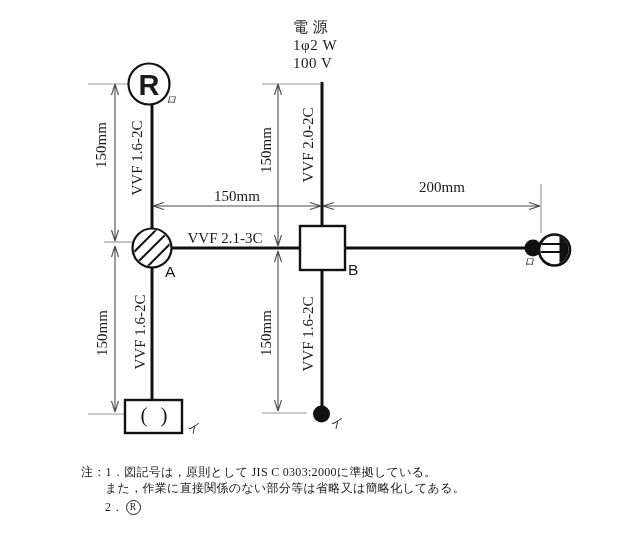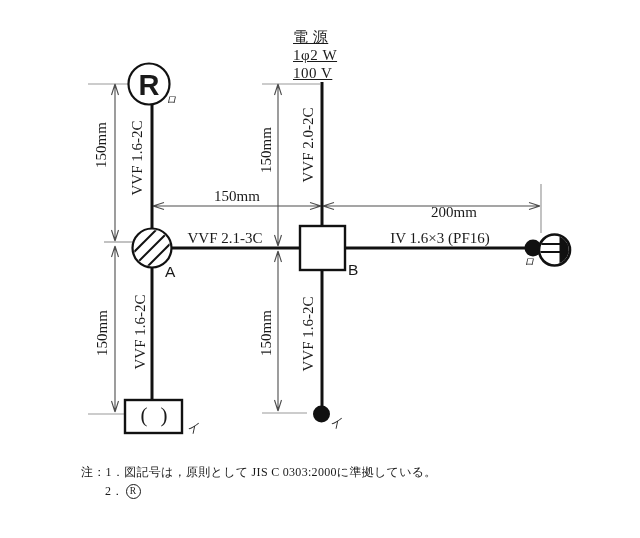--- a/index.html
+++ b/index.html
@@ -93,51 +93,51 @@
     <g>
       <circle cx="554.5" cy="250" r="15.5" fill="#fff" stroke="#111" stroke-width="2.6"></circle>
       <g clip-path="url(#clipOutlet)">
         <line x1="538" y1="244" x2="571" y2="244" stroke="#111" stroke-width="1.8"></line>
         <line x1="538" y1="252" x2="571" y2="252" stroke="#111" stroke-width="1.8"></line>
         <rect x="559.5" y="233" width="12" height="34" fill="#111"></rect>
       </g>
     </g>
   </svg>
 
-  <div class="txt src" style="left:293px;top:28px;text-decoration:underline;">
+  <div class="txt src" style="left:293px;top:18px;">
     <div>電 源</div>
     <div>1φ2 W</div>
     <div>100 V</div>
   </div>
 
   <div class="txt rletter hc" style="left:149px;top:85px;">R</div>
   <div class="txt boxlabel" style="left:165px;top:263px;">A</div>
   <div class="txt boxlabel" style="left:348px;top:261px;">B</div>
   <div class="txt rose hc" style="left:154px;top:415px;">( )</div>
 
   <div class="txt kana small" style="left:172px;top:100px;">ロ</div>
   <div class="txt kana" style="left:194px;top:428px;">イ</div>
   <div class="txt kana" style="left:337px;top:423px;">イ</div>
   <div class="txt kana small" style="left:530px;top:262px;">ロ</div>
 
   <div class="txt vert" style="left:137px;top:158px;">VVF 1.6-2C</div>
   <div class="txt vert" style="left:308px;top:145px;">VVF 2.0-2C</div>
   <div class="txt hc" style="left:225px;top:238px;">VVF 2.1-3C</div>
   <div class="txt vert" style="left:140px;top:332px;">VVF 1.6-2C</div>
   <div class="txt vert" style="left:308px;top:334px;">VVF 1.6-2C</div>
-  <div class="txt hc" style="left:440px;top:238px;">IV 1.6×3 (PF16)</div>
 
   <div class="txt vert" style="left:101px;top:145px;">150mm</div>
   <div class="txt vert" style="left:266px;top:150px;">150mm</div>
   <div class="txt hc" style="left:237px;top:196px;">150mm</div>
   <div class="txt vert" style="left:102px;top:333px;">150mm</div>
   <div class="txt vert" style="left:266px;top:333px;">150mm</div>
-  <div class="txt hc" style="left:442px;top:212px;margin-left:12px;">200mm</div>
+  <div class="txt hc" style="left:442px;top:187px;">200mm</div>
 
   <div class="notes" style="left:81px;top:464px;">
     <div>注：1．図記号は，原則として JIS C 0303:2000に準拠している。</div>
+    <div style="padding-left:24px;">また，作業に直接関係のない部分等は省略又は簡略化してある。</div>
     <div class="note-row" style="padding-left:24px;margin-top:3px;">
       <span>2．</span>
       <span class="circle-r">R</span>
     </div>
   </div>
 
 </div>
 
 </body></html>

